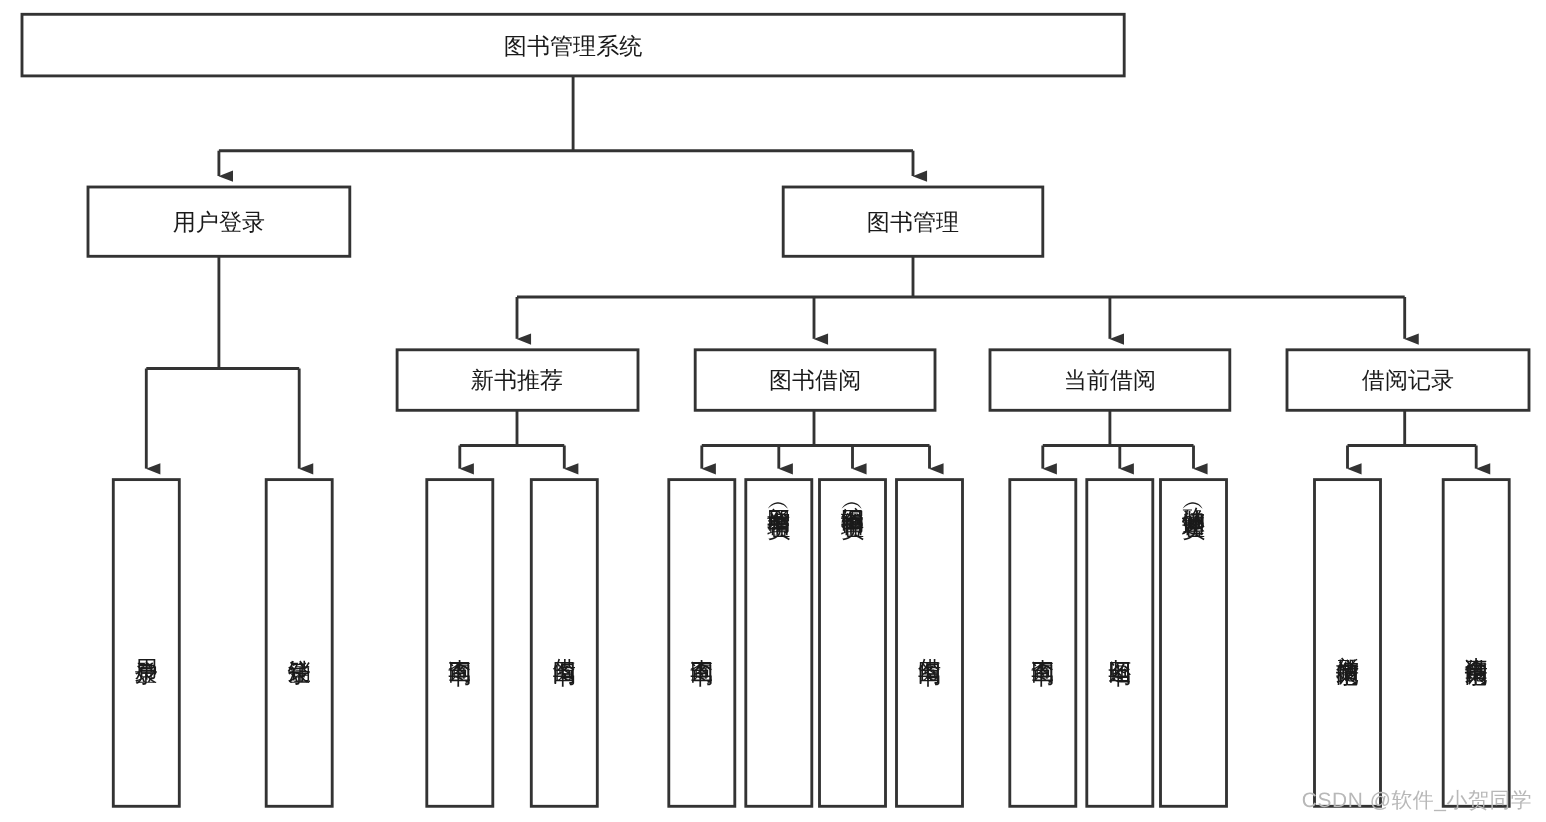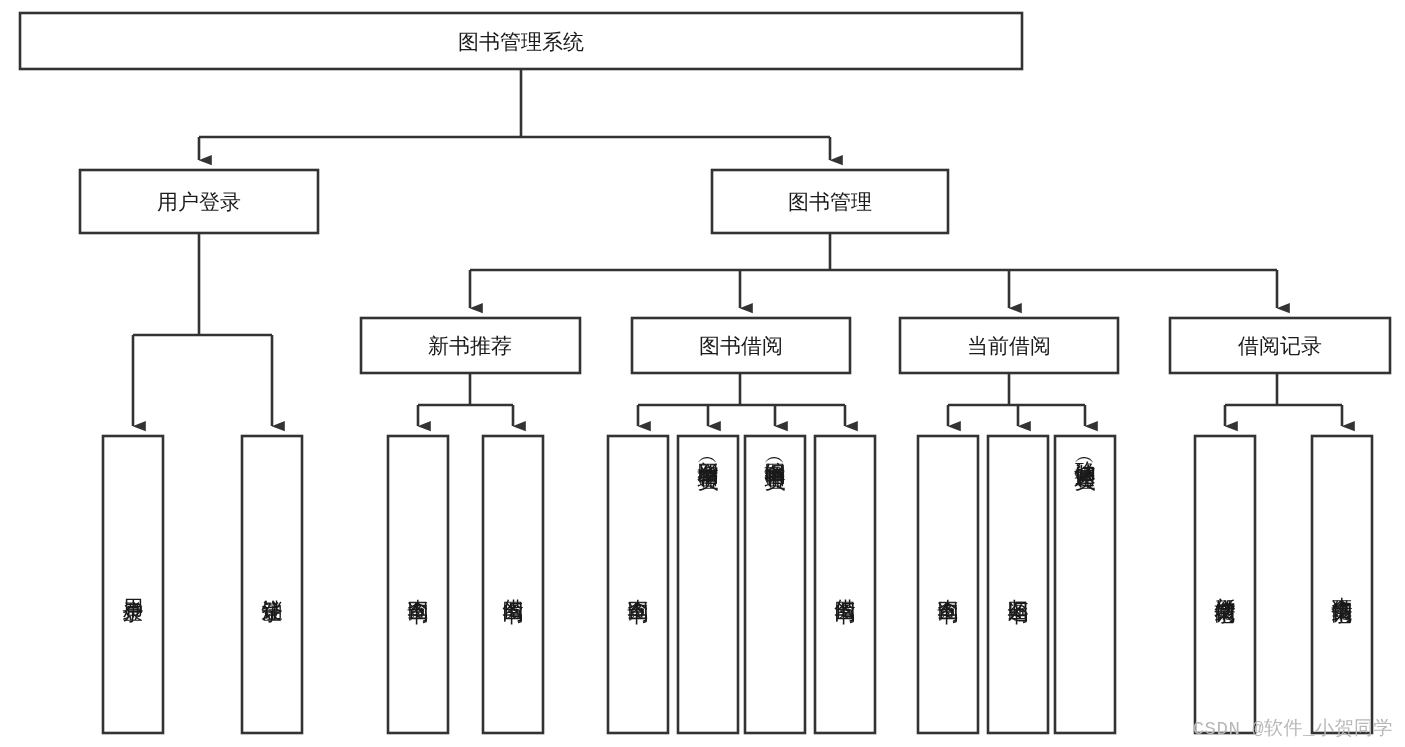--- a/index.html
+++ b/index.html
@@ -63,21 +63,21 @@
     display: flex;
     align-items: center;
     justify-content: center;
     white-space: nowrap;
     pointer-events: none;
   }
   .watermark {
     position: absolute;
     right: 12px;
     bottom: 6px;
-    font-family: Liberation Mono, monospace;
+    font-family: Liberation Sans, sans-serif;
     font-size: 19px;
     color: #b8b8b8;
     letter-spacing: 0.5px;
     white-space: nowrap;
   }
 </style>
 </head>
 <body>
 
 <div id="diagram-root">

